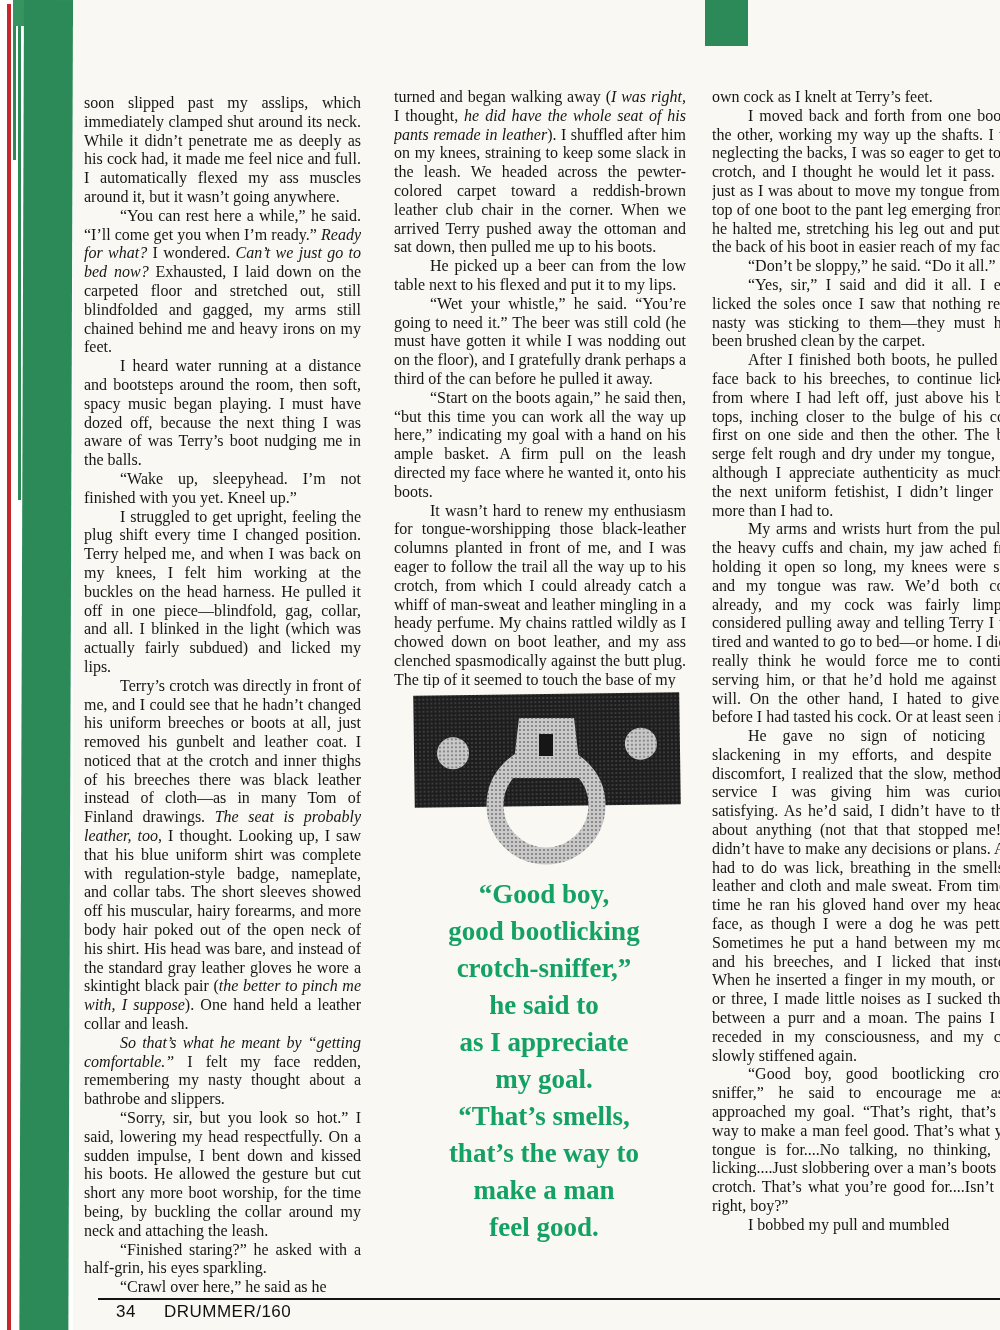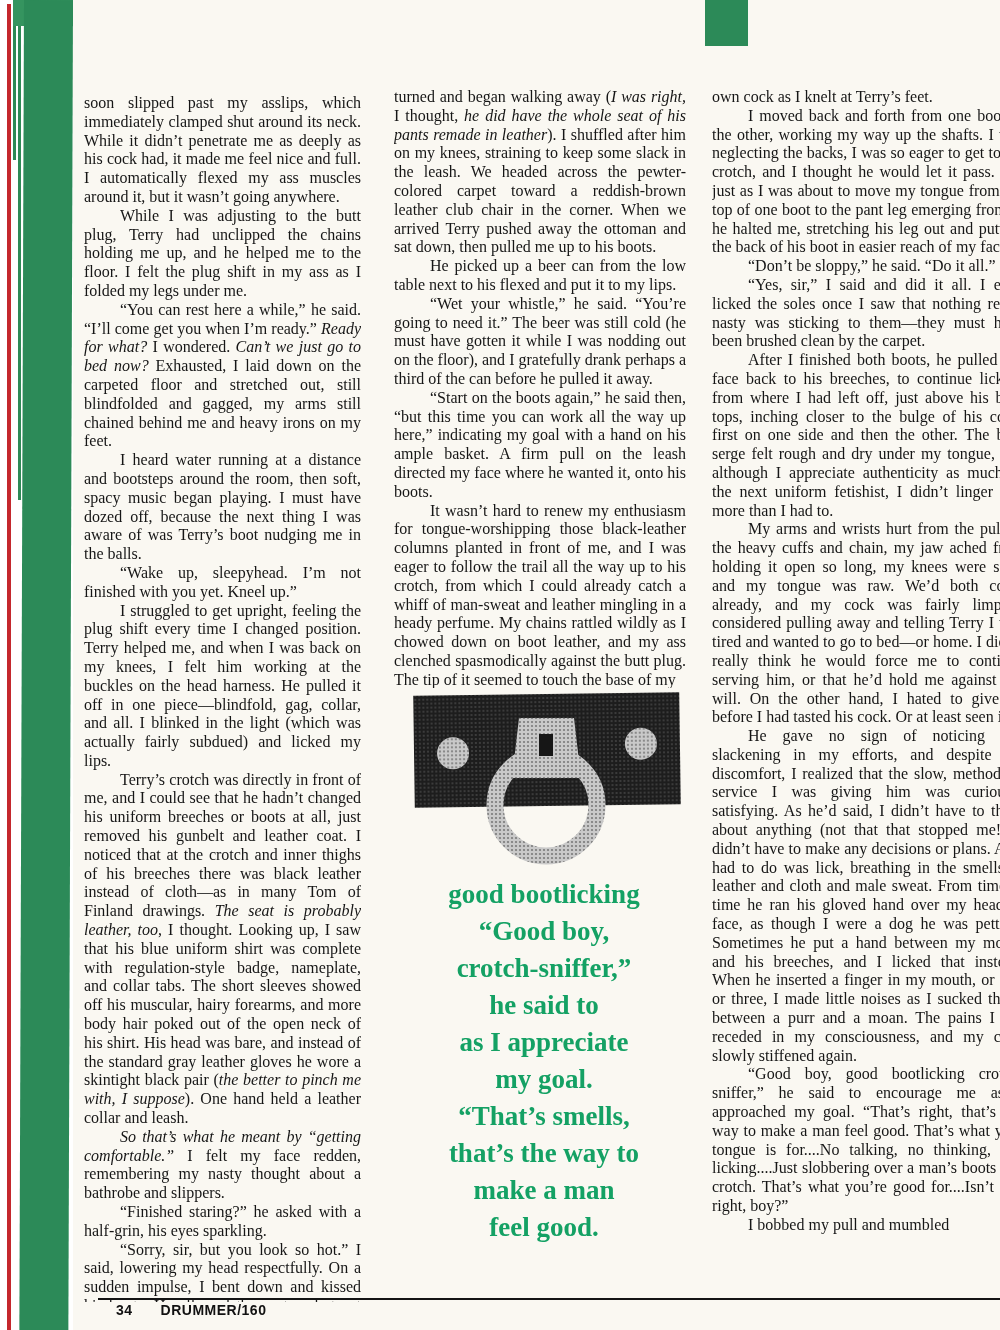--- a/index.html
+++ b/index.html
@@ -40,49 +40,48 @@
   .pull-quote {
     position:absolute; left:398px; top:876px; width:292px;
     text-align:center; font-weight:bold; font-size:27px; line-height:37px;
     color:#14a164; font-family:"Liberation Serif", serif;
   }
 
   
   .footer-rule { position:absolute; left:98px; top:1298px; width:902px; height:2px; background:#141414; }
   .footer {
     position:absolute; left:116px; top:1302px;
-    font-family:"Liberation Sans", sans-serif; font-weight:bold;
-    font-size:14px; color:#111111; letter-spacing:0.5px;
+    font-family:"Liberation Sans", sans-serif; font-weight:normal;
+    font-size:17px; color:#111111; letter-spacing:0.5px;
   }
   .footer .pgnum { margin-right:28px; }
 </style>
 </head>
 <body>
 
 <div class="sheet">
   <div class="paper"></div>
 
   <div class="red-stripe"></div>
   <div class="thin-green-a"></div>
   <div class="thin-green-b"></div>
   <div class="green-cap"></div>
   <div class="green-bar"></div>
   <div class="green-corner"></div>
 
   <div class="col col-1">
       <p class="para no-indent"><span>soon slipped past my asslips, which immediately clamped shut around its neck. While it didn’t penetrate me as deeply as his cock had, it made me feel nice and full. I automatically flexed my ass muscles around it, but it wasn’t going anywhere.</span></p>
-      <p class="para"><span>While I was adjusting to the butt plug, Terry had unclipped the chains holding me up, and he helped me to the floor. I felt the plug shift in my ass as I folded my legs under me.</span></p>
       <p class="para"><span>“You can rest here a while,” he said. “I’ll come get you when I’m ready.” </span><em>Ready for what?</em><span> I wondered. </span><em>Can’t we just go to bed now?</em><span> Exhausted, I laid down on the carpeted floor and stretched out, still blindfolded and gagged, my arms still chained behind me and heavy irons on my feet.</span></p>
       <p class="para"><span>I heard water running at a distance and bootsteps around the room, then soft, spacy music began playing. I must have dozed off, because the next thing I was aware of was Terry’s boot nudging me in the balls.</span></p>
       <p class="para"><span>“Wake up, sleepyhead. I’m not finished with you yet. Kneel up.”</span></p>
       <p class="para"><span>I struggled to get upright, feeling the plug shift every time I changed position. Terry helped me, and when I was back on my knees, I felt him working at the buckles on the head harness. He pulled it off in one piece—blindfold, gag, collar, and all. I blinked in the light (which was actually fairly subdued) and licked my lips.</span></p>
       <p class="para"><span>Terry’s crotch was directly in front of me, and I could see that he hadn’t changed his uniform breeches or boots at all, just removed his gunbelt and leather coat. I noticed that at the crotch and inner thighs of his breeches there was black leather instead of cloth—as in many Tom of Finland drawings. </span><em>The seat is probably leather, too</em><span>, I thought. Looking up, I saw that his blue uniform shirt was complete with regulation-style badge, nameplate, and collar tabs. The short sleeves showed off his muscular, hairy forearms, and more body hair poked out of the open neck of his shirt. His head was bare, and instead of the standard gray leather gloves he wore a skintight black pair (</span><em>the better to pinch me with, I suppose</em><span>). One hand held a leather collar and leash.</span></p>
       <p class="para"><em>So that’s what he meant by “getting comfortable.”</em><span> I felt my face redden, remembering my nasty thought about a bathrobe and slippers.</span></p>
+      <p class="para"><span>“Sorry, sir, but you look so hot.” I said, lowering my head respectfully. On a sudden impulse, I bent down and kissed his boots. He allowed the gesture but cut short any more boot worship, for the time being, by buckling the collar around my neck and attaching the leash.</span></p>
       <p class="para"><span>“Finished staring?” he asked with a half-grin, his eyes sparkling.</span></p>
-      <p class="para"><span>“Sorry, sir, but you look so hot.” I said, lowering my head respectfully. On a sudden impulse, I bent down and kissed his boots. He allowed the gesture but cut short any more boot worship, for the time being, by buckling the collar around my neck and attaching the leash.</span></p>
       <p class="para"><span>“Crawl over here,” he said as he</span></p>
     </div>
   <div class="col col-2">
       <p class="para no-indent"><span>turned and began walking away (</span><em>I was right,</em><span> I thought, </span><em>he did have the whole seat of his pants remade in leather</em><span>). I shuffled after him on my knees, straining to keep some slack in the leash. We headed across the pewter-colored carpet toward a reddish-brown leather club chair in the corner. When we arrived Terry pushed away the ottoman and sat down, then pulled me up to his boots.</span></p>
       <p class="para"><span>He picked up a beer can from the low table next to his flexed and put it to my lips.</span></p>
       <p class="para"><span>“Wet your whistle,” he said. “You’re going to need it.” The beer was still cold (he must have gotten it while I was nodding out on the floor), and I gratefully drank perhaps a third of the can before he pulled it away.</span></p>
       <p class="para"><span>“Start on the boots again,” he said then, “but this time you can work all the way up here,” indicating my goal with a hand on his ample basket. A firm pull on the leash directed my face where he wanted it, onto his boots.</span></p>
       <p class="para"><span>It wasn’t hard to renew my enthusiasm for tongue-worshipping those black-leather columns planted in front of me, and I was eager to follow the trail all the way up to his crotch, from which I could already catch a whiff of man-sweat and leather mingling in a heady perfume. My chains rattled wildly as I chowed down on boot leather, and my ass clenched spasmodically against the butt plug. The tip of it seemed to touch the base of my</span></p>
     </div>
   <div class="col col-3">
@@ -112,22 +111,22 @@
       <rect x="8" y="6" width="266" height="112" fill="url(#htDark)"></rect>
       <circle cx="47" cy="64" r="16" fill="url(#htGray)"></circle>
       <circle cx="235" cy="57" r="16" fill="url(#htGray)"></circle>
     </g>
     <circle cx="140" cy="117" r="51" fill="none" stroke="url(#htGray)" stroke-width="17"></circle>
     <polygon points="113,30 168,30 175,90 106,90" fill="url(#htGray)"></polygon>
     <rect x="133" y="46" width="14" height="22" fill="#161616"></rect>
   </svg>
 
   <div class="pull-quote">
+      <div>“Good boy,</div>
       <div>good bootlicking</div>
-      <div>“Good boy,</div>
       <div>crotch-sniffer,”</div>
       <div>he said to</div>
       <div>as I appreciate</div>
       <div>my goal.</div>
       <div>“That’s smells,</div>
       <div>that’s the way to</div>
       <div>make a man</div>
       <div>feel good.</div>
     </div>
 

